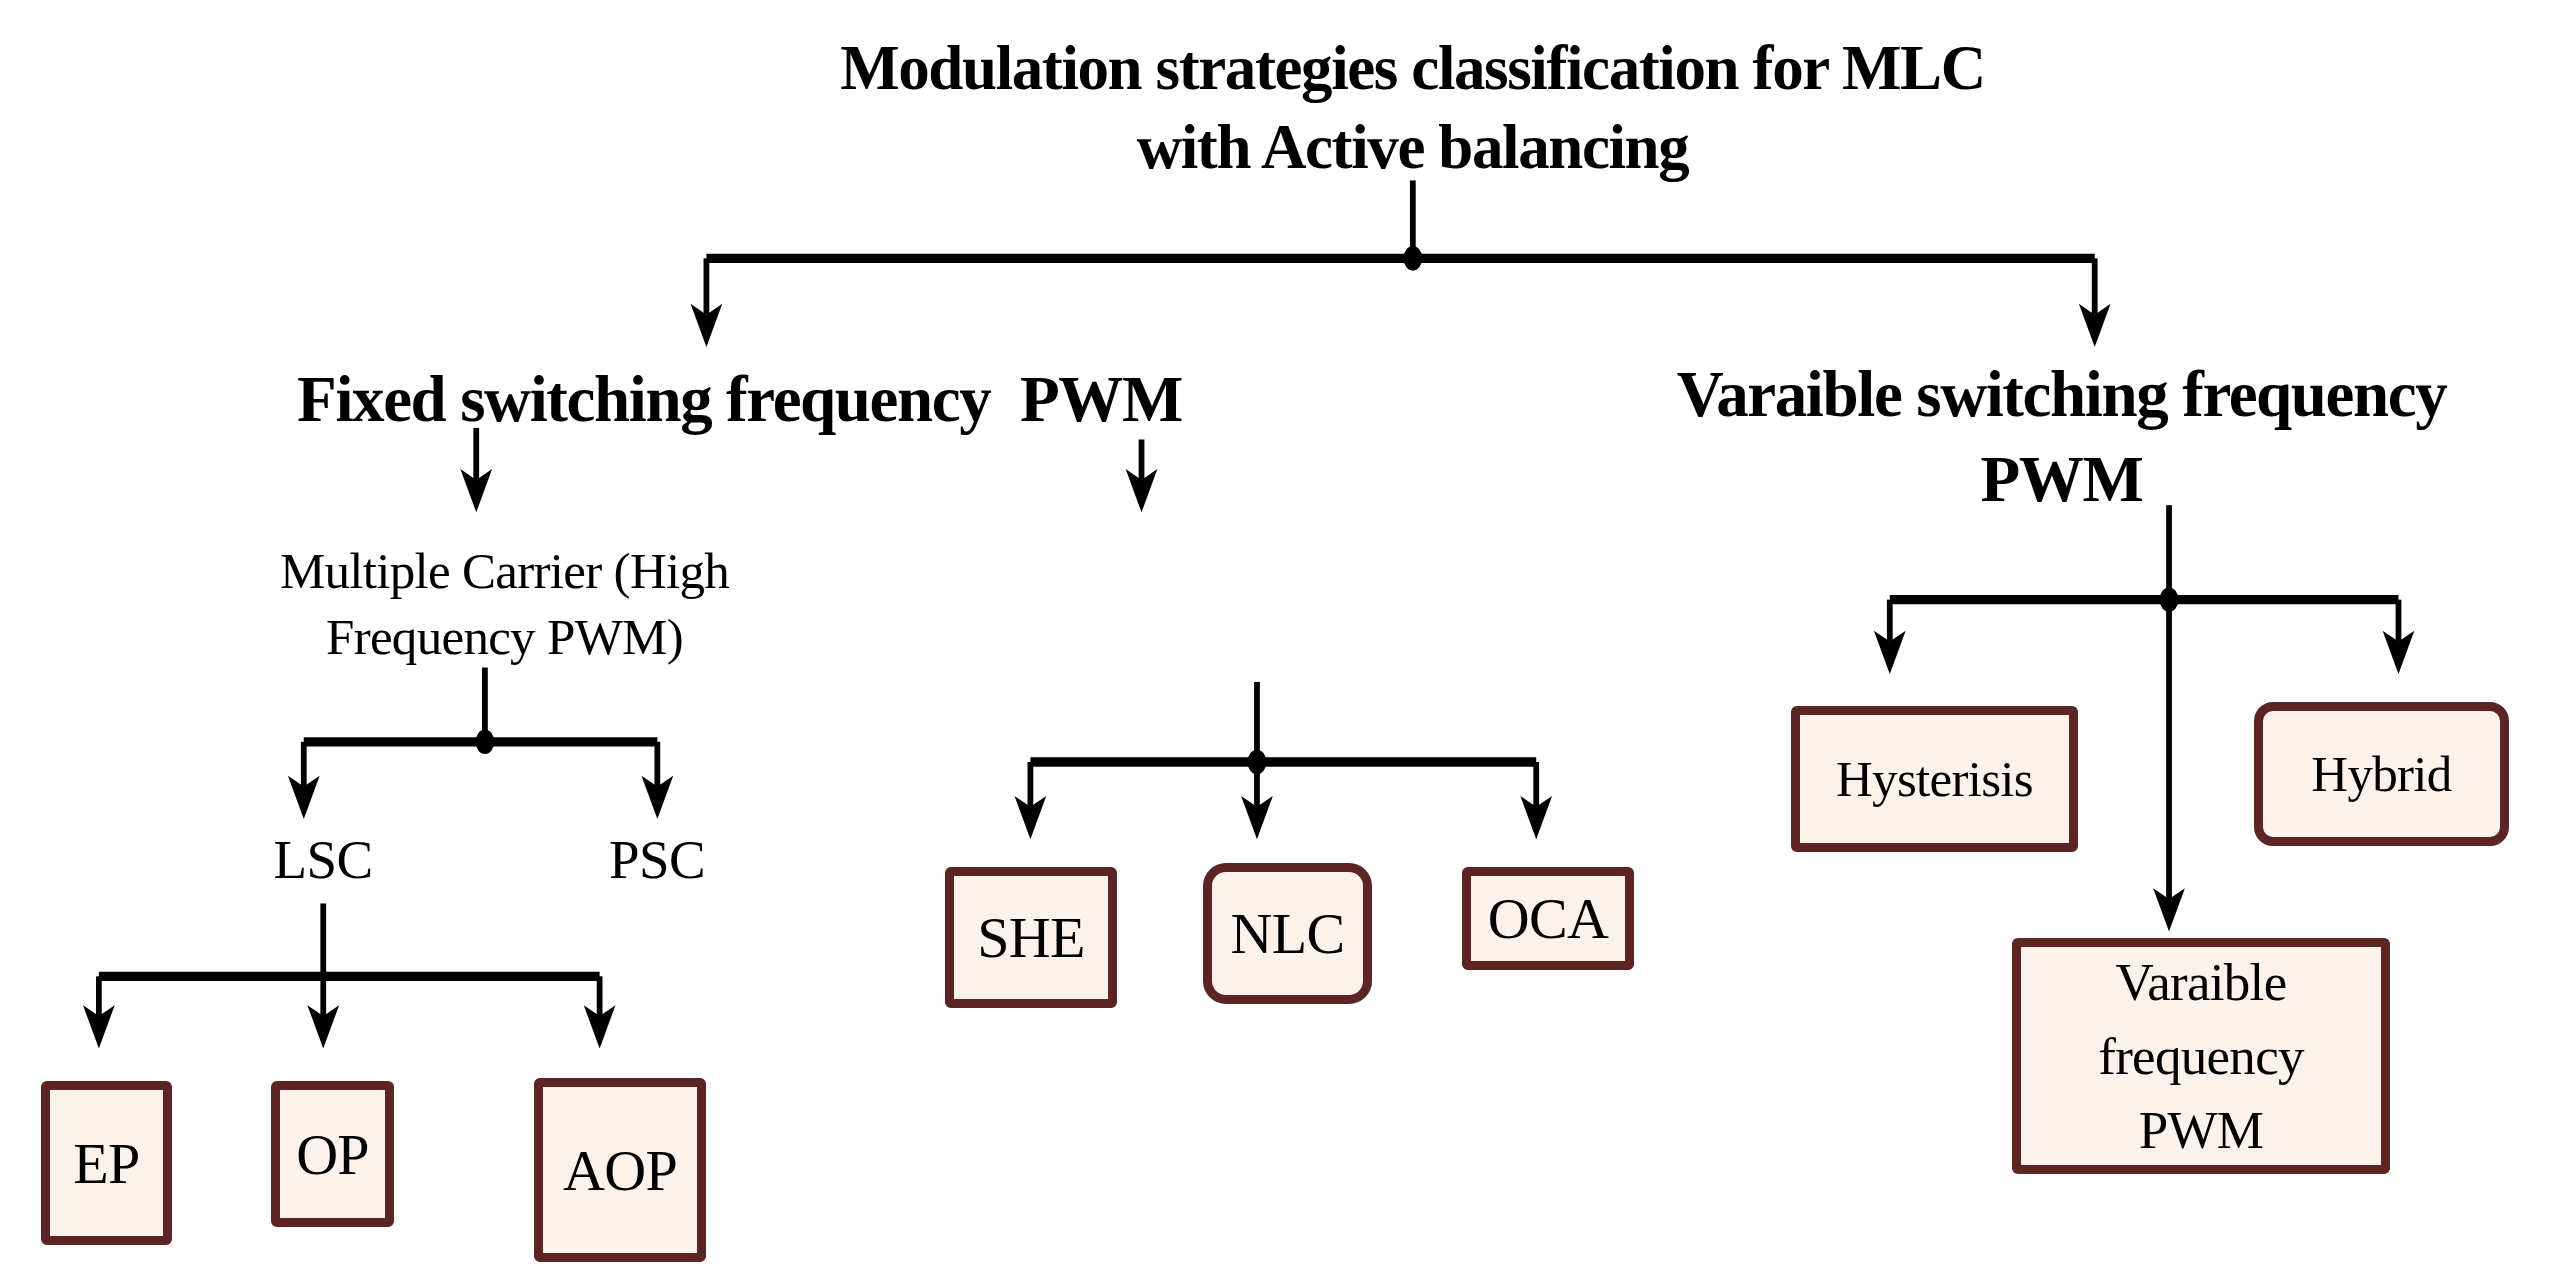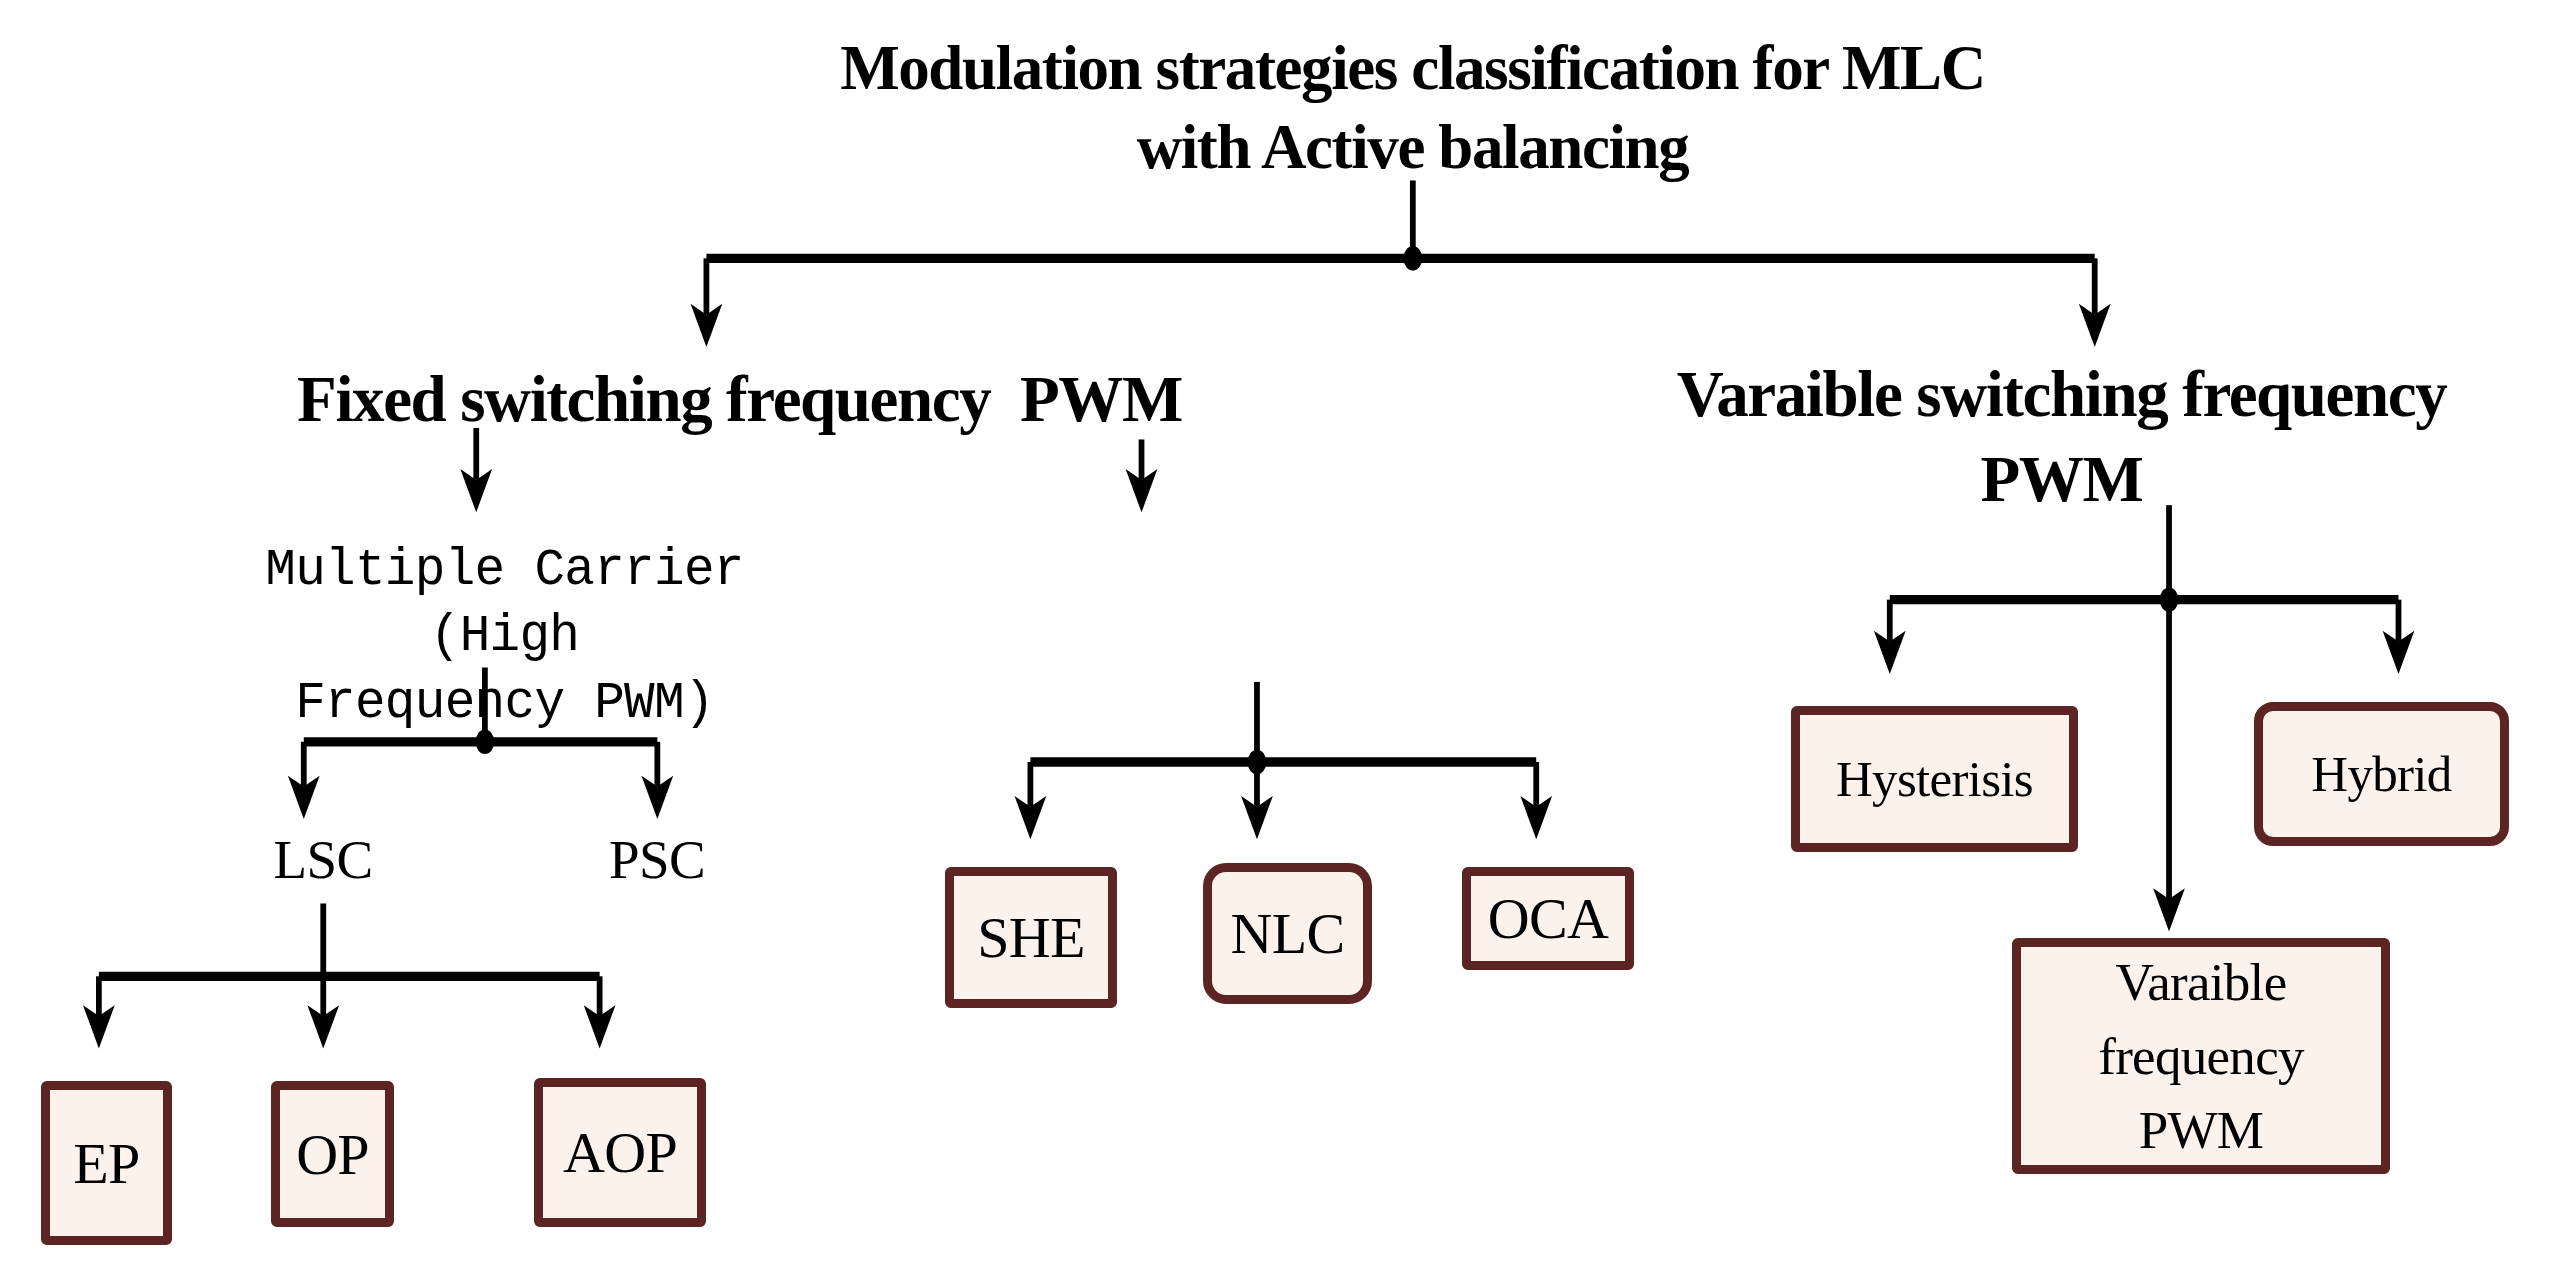--- a/index.html
+++ b/index.html
@@ -40,21 +40,21 @@
   }
   .heading {
     font-size: 65px; font-weight: 700; line-height: 1.3;
     letter-spacing: -1.4px;
   }
   .h-fixed    { left: 162px;  top: 357px; width: 1155px; }
   .h-variable { left: 1484px; top: 352px; width: 1155px; }
   .sub {
     font-size: 51px; line-height: 1.3;
   }
-  .mc   { left: 216px;  top: 538px; width: 577px; font-family: Liberation Mono, monospace; }
+  .mc   { left: 216px;  top: 538px; width: 577px; }
   .fund { left: 906px; top: 538px; width: 577px; }
   .leaf-label { font-size: 55px; }
   .lsc { left: 233px; top: 828px; width: 180px; }
   .psc { left: 567px; top: 828px; width: 180px; }
 
   .box {
     position: absolute;
     box-sizing: border-box;
     background: var(--box-fill, #fcf2ec);
     border: 9.4px solid var(--box-border, #5c2423);
@@ -62,21 +62,21 @@
     display: flex;
     align-items: center;
     justify-content: center;
     text-align: center;
     font-size: 58px;
     white-space: pre-wrap;
     letter-spacing: -0.7px;
   }
   .box-ep  { left: 41px;   top: 1081px; width: 131px; height: 164px; }
   .box-op  { left: 271px;  top: 1081px; width: 123px; height: 146px; }
-  .box-aop { left: 534px;  top: 1078px; width: 172px; height: 149px; }
+  .box-aop { left: 534px;  top: 1078px; width: 172px; height: 184px; }
   .box-she { left: 945px; top: 867px; width: 172px; height: 141px; }
   .box-nlc { left: 1203px; top: 863px; width: 169px; height: 141px; border-radius: 23px; }
   .box-oca { left: 1462px; top: 867px; width: 172px; height: 103px; }
   .box-hysterisis { left: 1791px; top: 706px; width: 287px; height: 146px; font-size: 51px; }
   .box-hybrid     { left: 2254px; top: 702px; width: 255px; height: 144px; font-size: 51px; border-radius: 19px; }
   .box-varfreq    { left: 2012px; top: 938px; width: 378px; height: 236px; font-size: 53px; line-height: 1.4; }
 </style>
 </head>
 <body style="background: rgb(255, 255, 255);">
 

